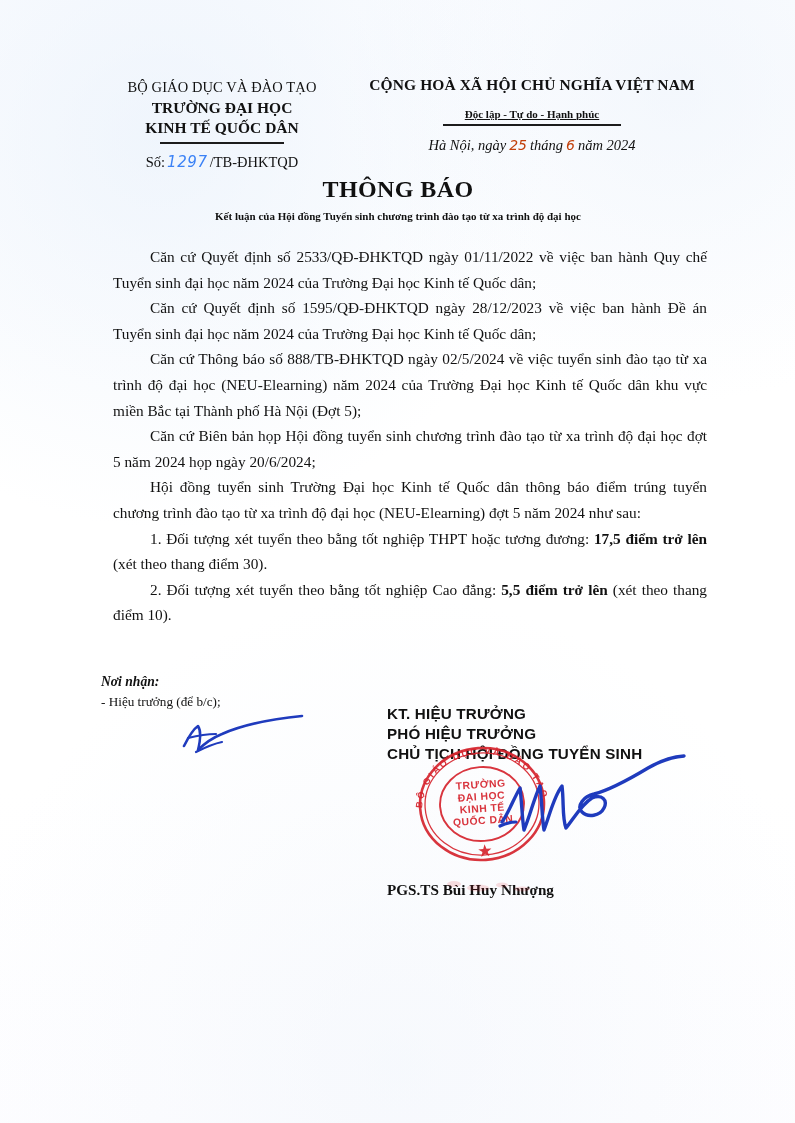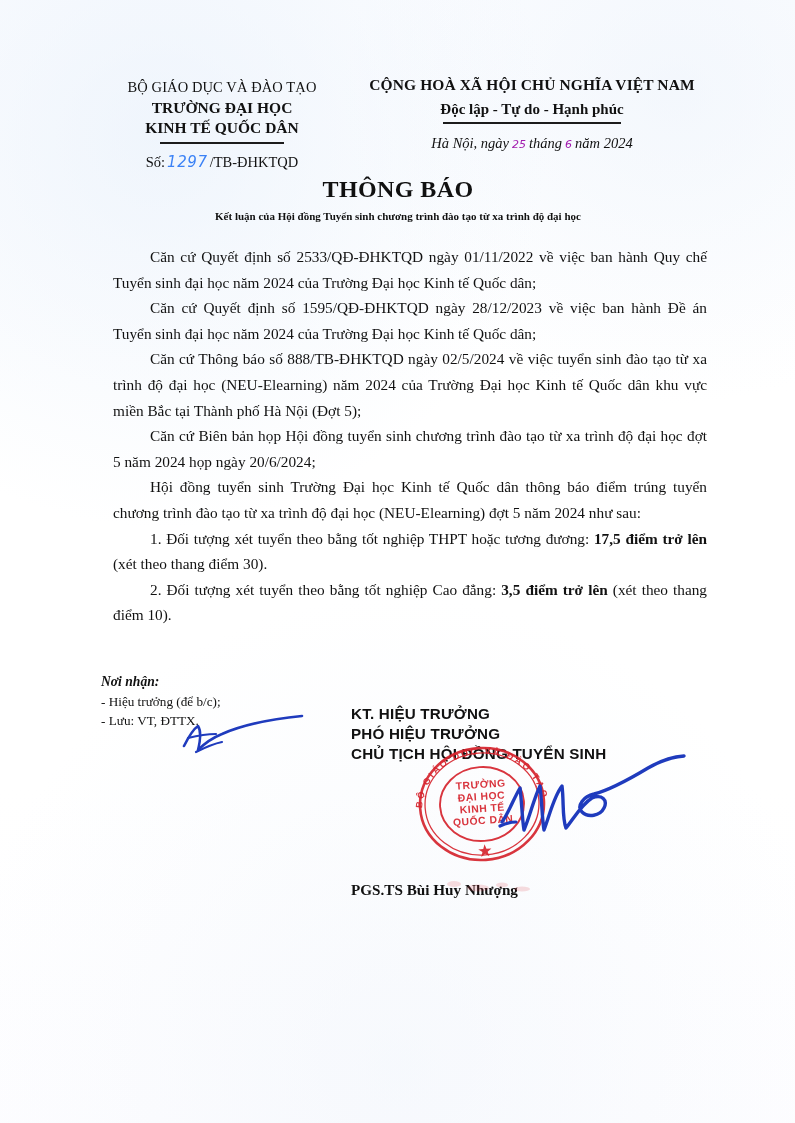--- a/index.html
+++ b/index.html
@@ -88,36 +88,37 @@
     padding: 0 2px;
   }
 
   .nation {
     font-size: 15.5px;
     font-weight: bold;
     letter-spacing: .1px;
     white-space: nowrap;
   }
   .motto {
-    font-size: 15px;
-    font-weight: bold;
-    margin-top: 7px;
-    white-space: nowrap;
+    font-size: 11px;
+    font-weight: bold;
+    margin-top: 14px;
+    white-space: nowrap;
+    text-decoration: underline;
   }
   .place-date {
     margin-top: 11px;
     font-size: 14.5px;
     font-style: italic;
     white-space: nowrap;
   }
   .hand-date {
     font-family: "DejaVu Sans", "Liberation Sans", sans-serif;
     font-style: italic;
-    color: #a21caf;
-    font-size: 11px;
+    color: #c2410c;
+    font-size: 14px;
     padding: 0 3px;
   }
 
   
   .title-block {
     position: absolute;
     left: 88px;
     top: 176px;
     width: 620px;
     text-align: center;
@@ -152,20 +153,21 @@
   .body b { font-weight: bold; }
 
   
   .footer {
     position: absolute;
     left: 101px;
     top: 672px;
     width: 606px;
     display: flex;
     align-items: flex-start;
+    gap: 36px;
   }
   .recipients {
     width: 250px;
     font-size: 13.2px;
     line-height: 1.45;
   }
   .recipients .r-title {
     font-weight: bold;
     font-style: italic;
     font-size: 13.6px;
@@ -261,28 +263,27 @@
     <div class="subtitle">Kết luận của Hội đồng Tuyển sinh chương trình đào tạo từ xa trình độ đại học</div>
   </div>
 
   <div class="body">
     <p>Căn cứ Quyết định số 2533/QĐ-ĐHKTQD ngày 01/11/2022 về việc ban hành Quy chế Tuyển sinh đại học năm 2024 của Trường Đại học Kinh tế Quốc dân;</p>
     <p>Căn cứ Quyết định số 1595/QĐ-ĐHKTQD ngày 28/12/2023 về việc ban hành Đề án Tuyển sinh đại học năm 2024 của Trường Đại học Kinh tế Quốc dân;</p>
     <p>Căn cứ Thông báo số 888/TB-ĐHKTQD ngày 02/5/2024 về việc tuyển sinh đào tạo từ xa trình độ đại học (NEU-Elearning) năm 2024 của Trường Đại học Kinh tế Quốc dân khu vực miền Bắc tại Thành phố Hà Nội (Đợt 5);</p>
     <p>Căn cứ Biên bản họp Hội đồng tuyển sinh chương trình đào tạo từ xa trình độ đại học đợt 5 năm 2024 họp ngày 20/6/2024;</p>
     <p>Hội đồng tuyển sinh Trường Đại học Kinh tế Quốc dân thông báo điểm trúng tuyển chương trình đào tạo từ xa trình độ đại học (NEU-Elearning) đợt 5 năm 2024 như sau:</p>
     <p><span>1. Đối tượng xét tuyển theo bằng tốt nghiệp THPT hoặc tương đương: </span><b>17,5 điểm trở lên</b><span> (xét theo thang điểm 30).</span></p>
-    <p><span>2. Đối tượng xét tuyển theo bằng tốt nghiệp Cao đẳng: </span><b>3,5 điểm trở lên</b><span> (xét theo thang điểm 10).</span></p>
+    <p><span>2. Đối tượng xét tuyển theo bằng tốt nghiệp Cao đẳng: </span><b>5,5 điểm trở lên</b><span> (xét theo thang điểm 10).</span></p>
   </div>
 
   <div class="footer">
     <div class="recipients">
       <div class="r-title">Nơi nhận:</div>
       <div class="r-item">- Hiệu trưởng (để b/c);</div>
-      <div class="r-item">- Lưu: VT, ĐTTX.</div>
     </div>
 
     <div class="signblock">
       <div class="sign-line">KT. HIỆU TRƯỞNG</div>
       <div class="sign-line">PHÓ HIỆU TRƯỞNG</div>
       <div class="sign-line">CHỦ TỊCH HỘI ĐỒNG TUYỂN SINH</div>
       <div class="sign-name">PGS.TS Bùi Huy Nhượng</div>
     </div>
   </div>
 

